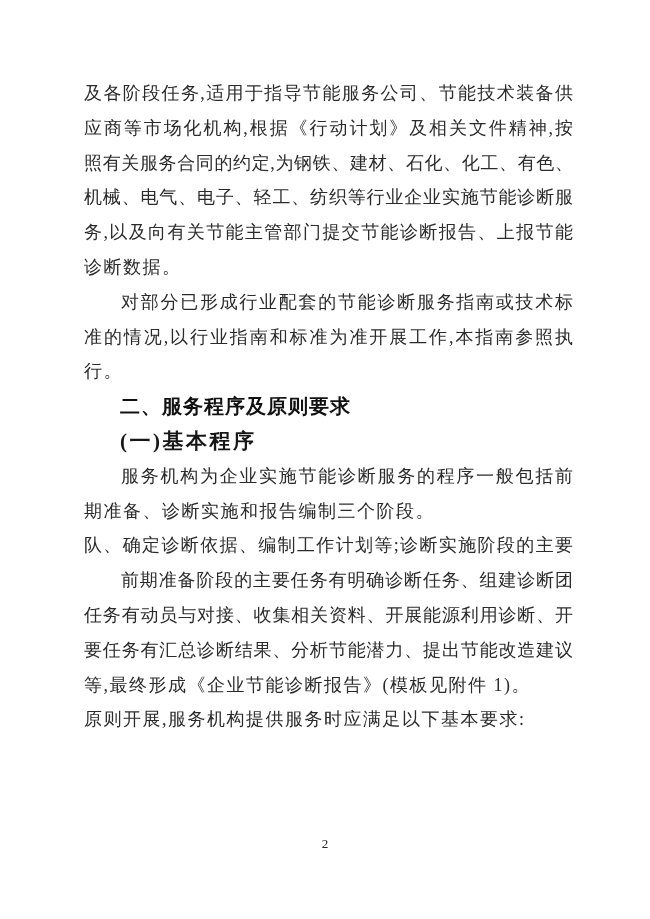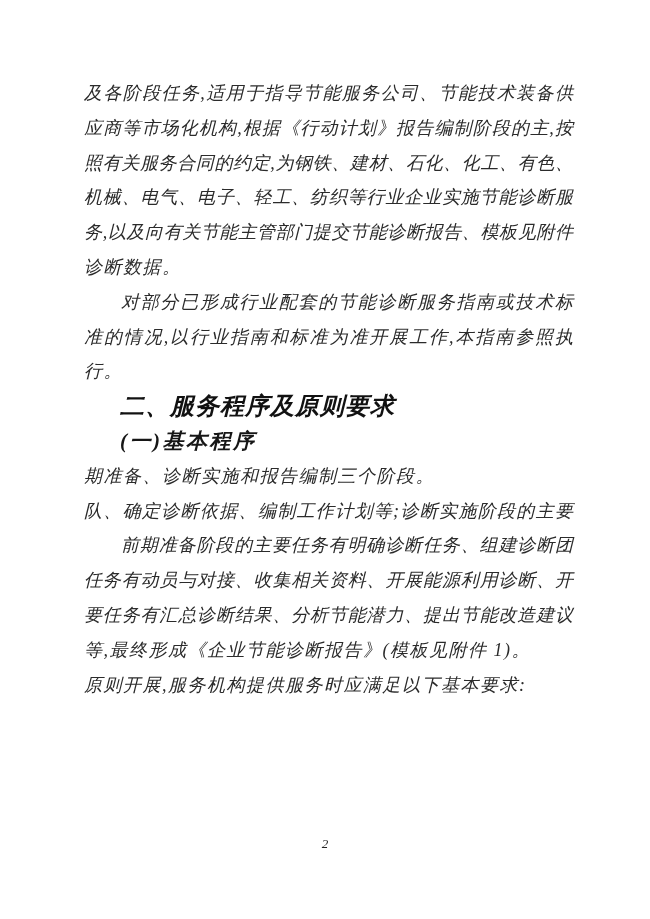--- a/index.html
+++ b/index.html
@@ -8,21 +8,20 @@
     background: #ffffff;
   }
   .page {
     position: relative;
     width: 650px;
     height: 903px;
     background: #ffffff;
     overflow: hidden;
     font-family: "Liberation Serif", "DejaVu Serif", serif;
     color: #262626;
-    font-style: italic;
   }
   .content {
     position: absolute;
     left: 84px;
     top: 76px;
     width: 489px;
   }
   .line {
     height: 34.8px;
     line-height: 34.8px;
@@ -38,21 +37,21 @@
     text-align-last: left;
     letter-spacing: 1.5px;
     white-space: nowrap;
   }
   .line.ind {
     text-indent: 37px;
   }
   .h-sec {
     height: 34.8px;
     line-height: 34.8px;
-    font-size: 24px;
+    font-size: 20px;
     font-weight: bold;
     font-family: "Liberation Sans", "DejaVu Sans", sans-serif;
     color: #111111;
     text-indent: 36px;
     letter-spacing: 1px;
     white-space: nowrap;
   }
   .h-sub {
     height: 34.8px;
     line-height: 34.8px;
@@ -75,34 +74,35 @@
     font-family: "Liberation Serif", "DejaVu Serif", serif;
   }
 </style>
 </head>
 <body>
 
 <div class="page">
   <div class="content">
 
     <div class="line">及各阶段任务,适用于指导节能服务公司、节能技术装备供</div>
-    <div class="line">应商等市场化机构,根据《行动计划》报告编制阶段的主,按</div>
+    <div class="line">应商等市场化机构,根据《行动计划》及相关文件精神,按</div>
     <div class="line">照有关服务合同的约定,为钢铁、建材、石化、化工、有色、</div>
     <div class="line">机械、电气、电子、轻工、纺织等行业企业实施节能诊断服</div>
-    <div class="line">务,以及向有关节能主管部门提交节能诊断报告、模板见附件</div>
+    <div class="line">务,以及向有关节能主管部门提交节能诊断报告、上报节能</div>
     <div class="line end">诊断数据。</div>
 
     <div class="line ind">对部分已形成行业配套的节能诊断服务指南或技术标</div>
     <div class="line">准的情况,以行业指南和标准为准开展工作,本指南参照执</div>
     <div class="line end">行。</div>
 
     <div class="h-sec">二、服务程序及原则要求</div>
 
     <div class="h-sub">(一)基本程序</div>
 
+    <div class="line ind">服务机构为企业实施节能诊断服务的程序一般包括前</div>
     <div class="line end">期准备、诊断实施和报告编制三个阶段。</div>
 
     <div class="line">队、确定诊断依据、编制工作计划等;诊断实施阶段的主要</div>
     <div class="line ind">前期准备阶段的主要任务有明确诊断任务、组建诊断团</div>
     <div class="line">任务有动员与对接、收集相关资料、开展能源利用诊断、开</div>
     <div class="line">要任务有汇总诊断结果、分析节能潜力、提出节能改造建议</div>
     <div class="line end">等,最终形成《企业节能诊断报告》(模板见附件 1)。</div>
 
 
     <div class="line end">原则开展,服务机构提供服务时应满足以下基本要求:</div>

